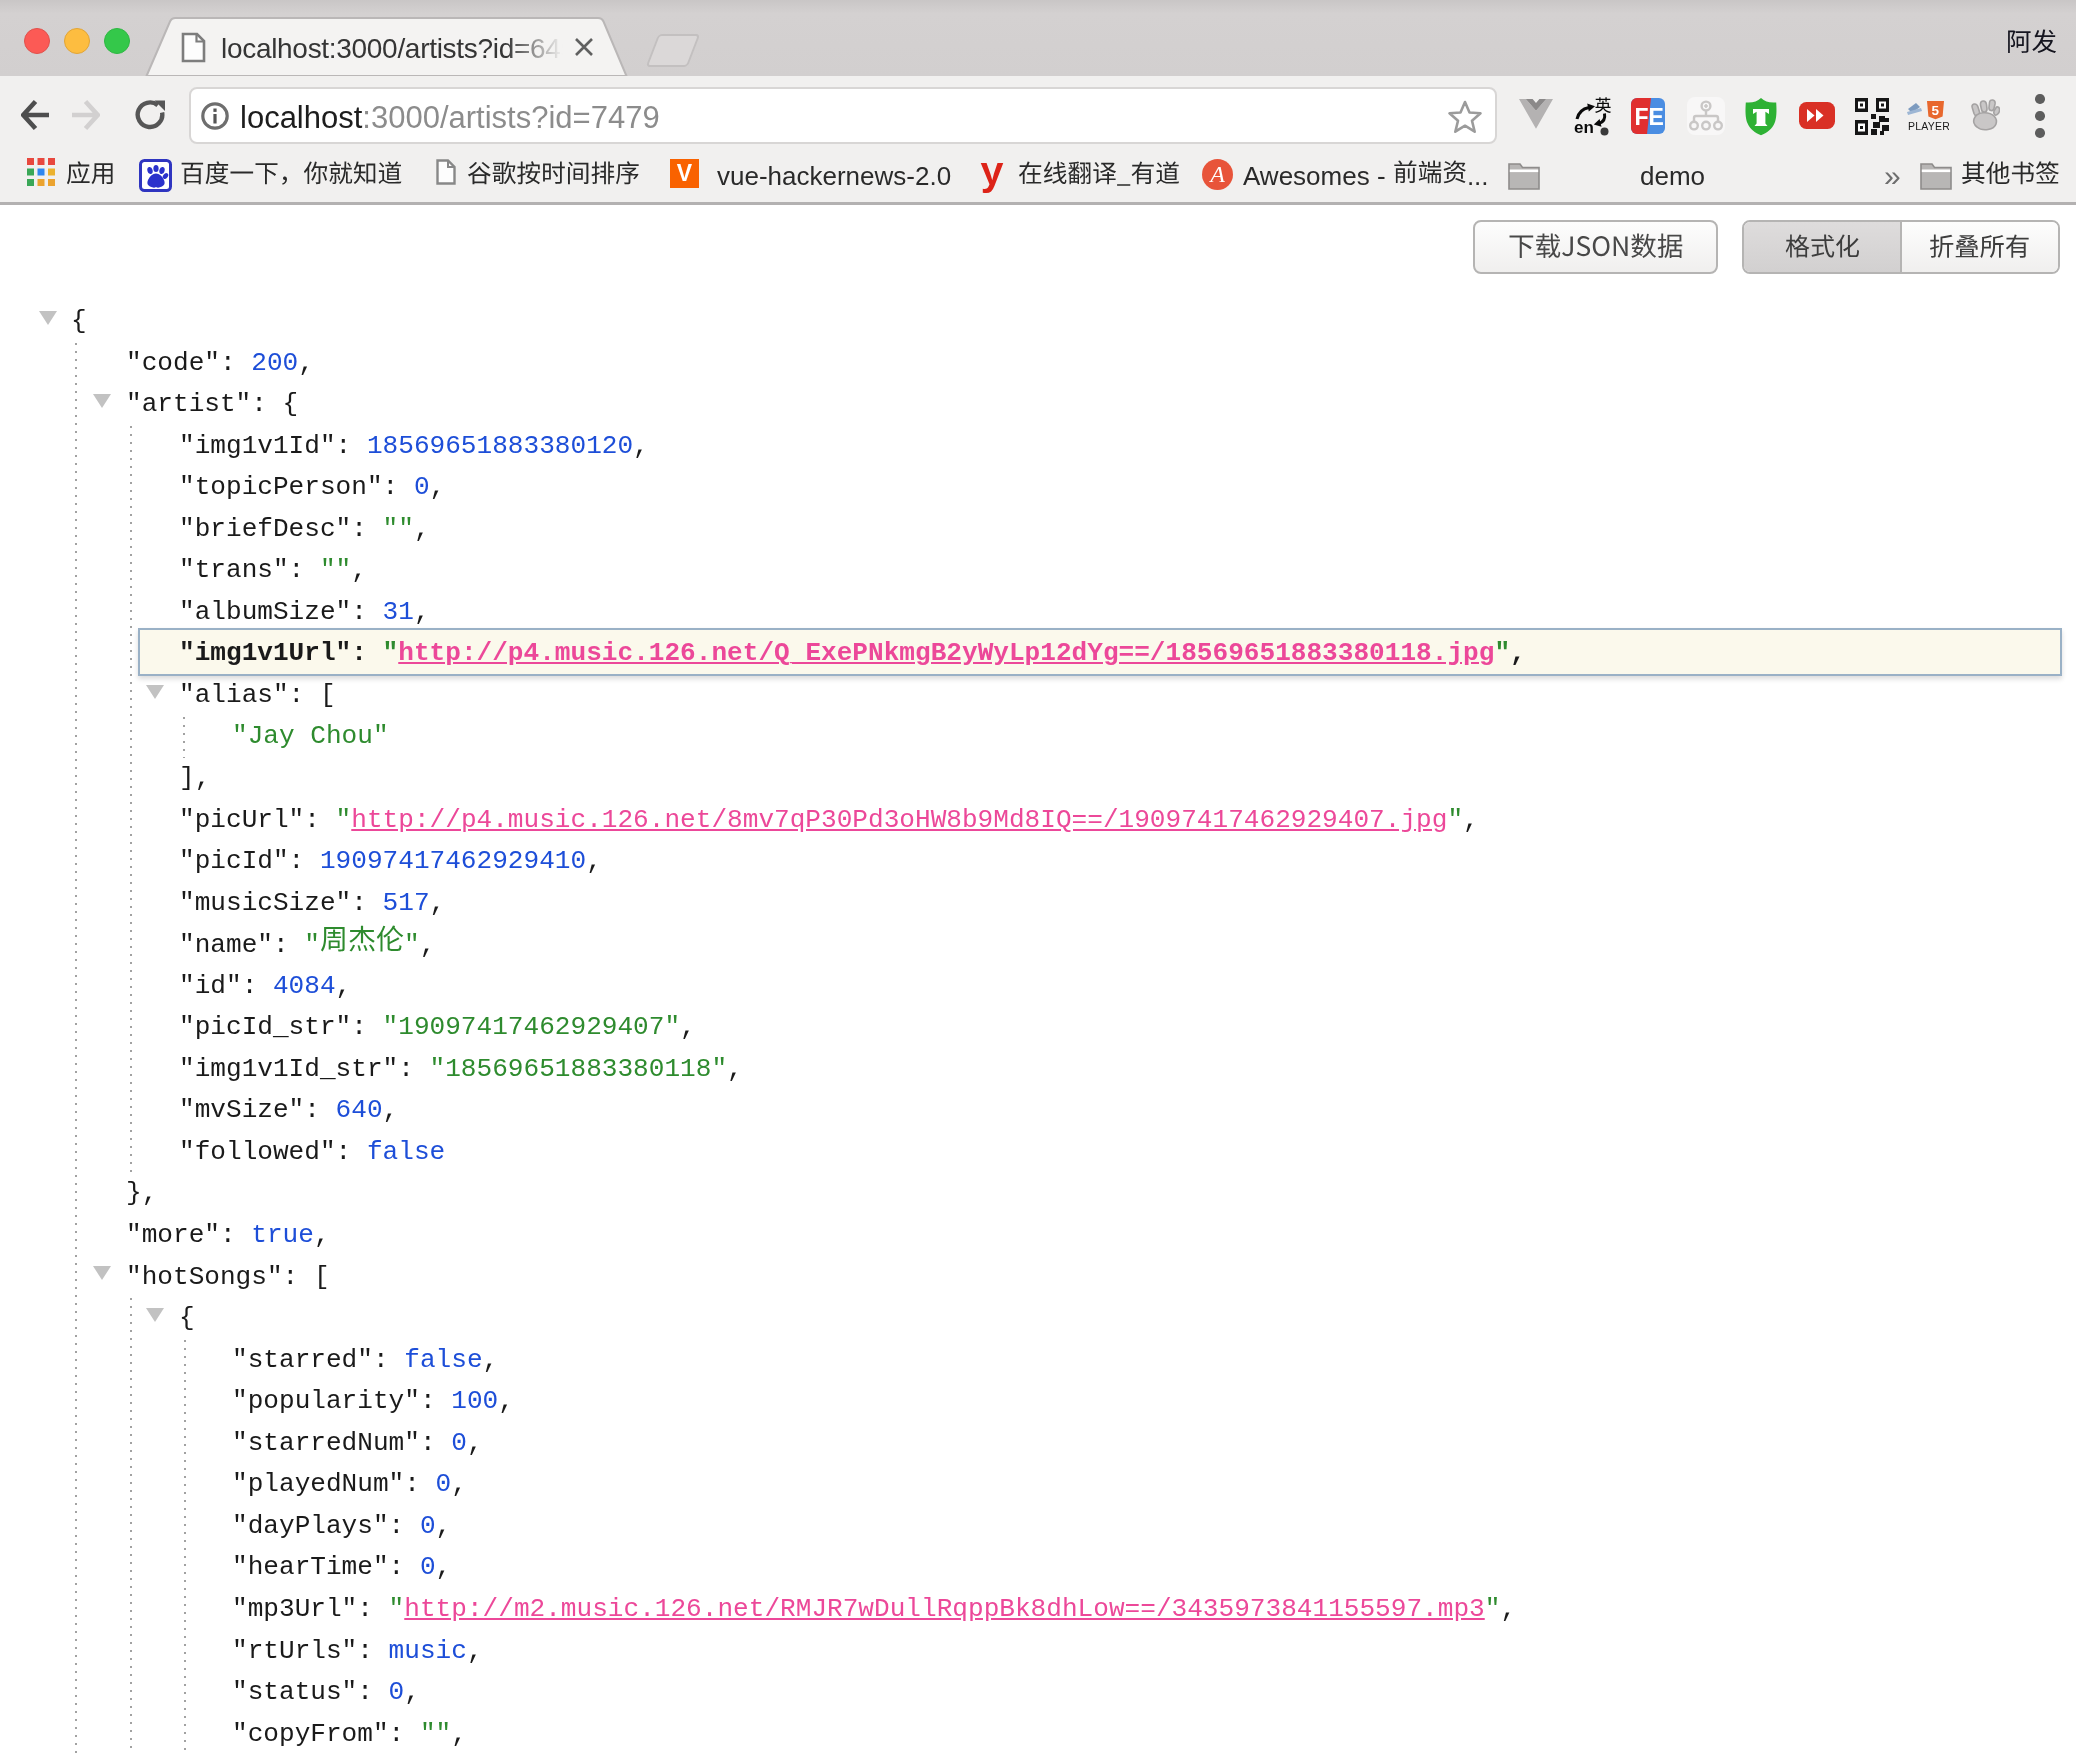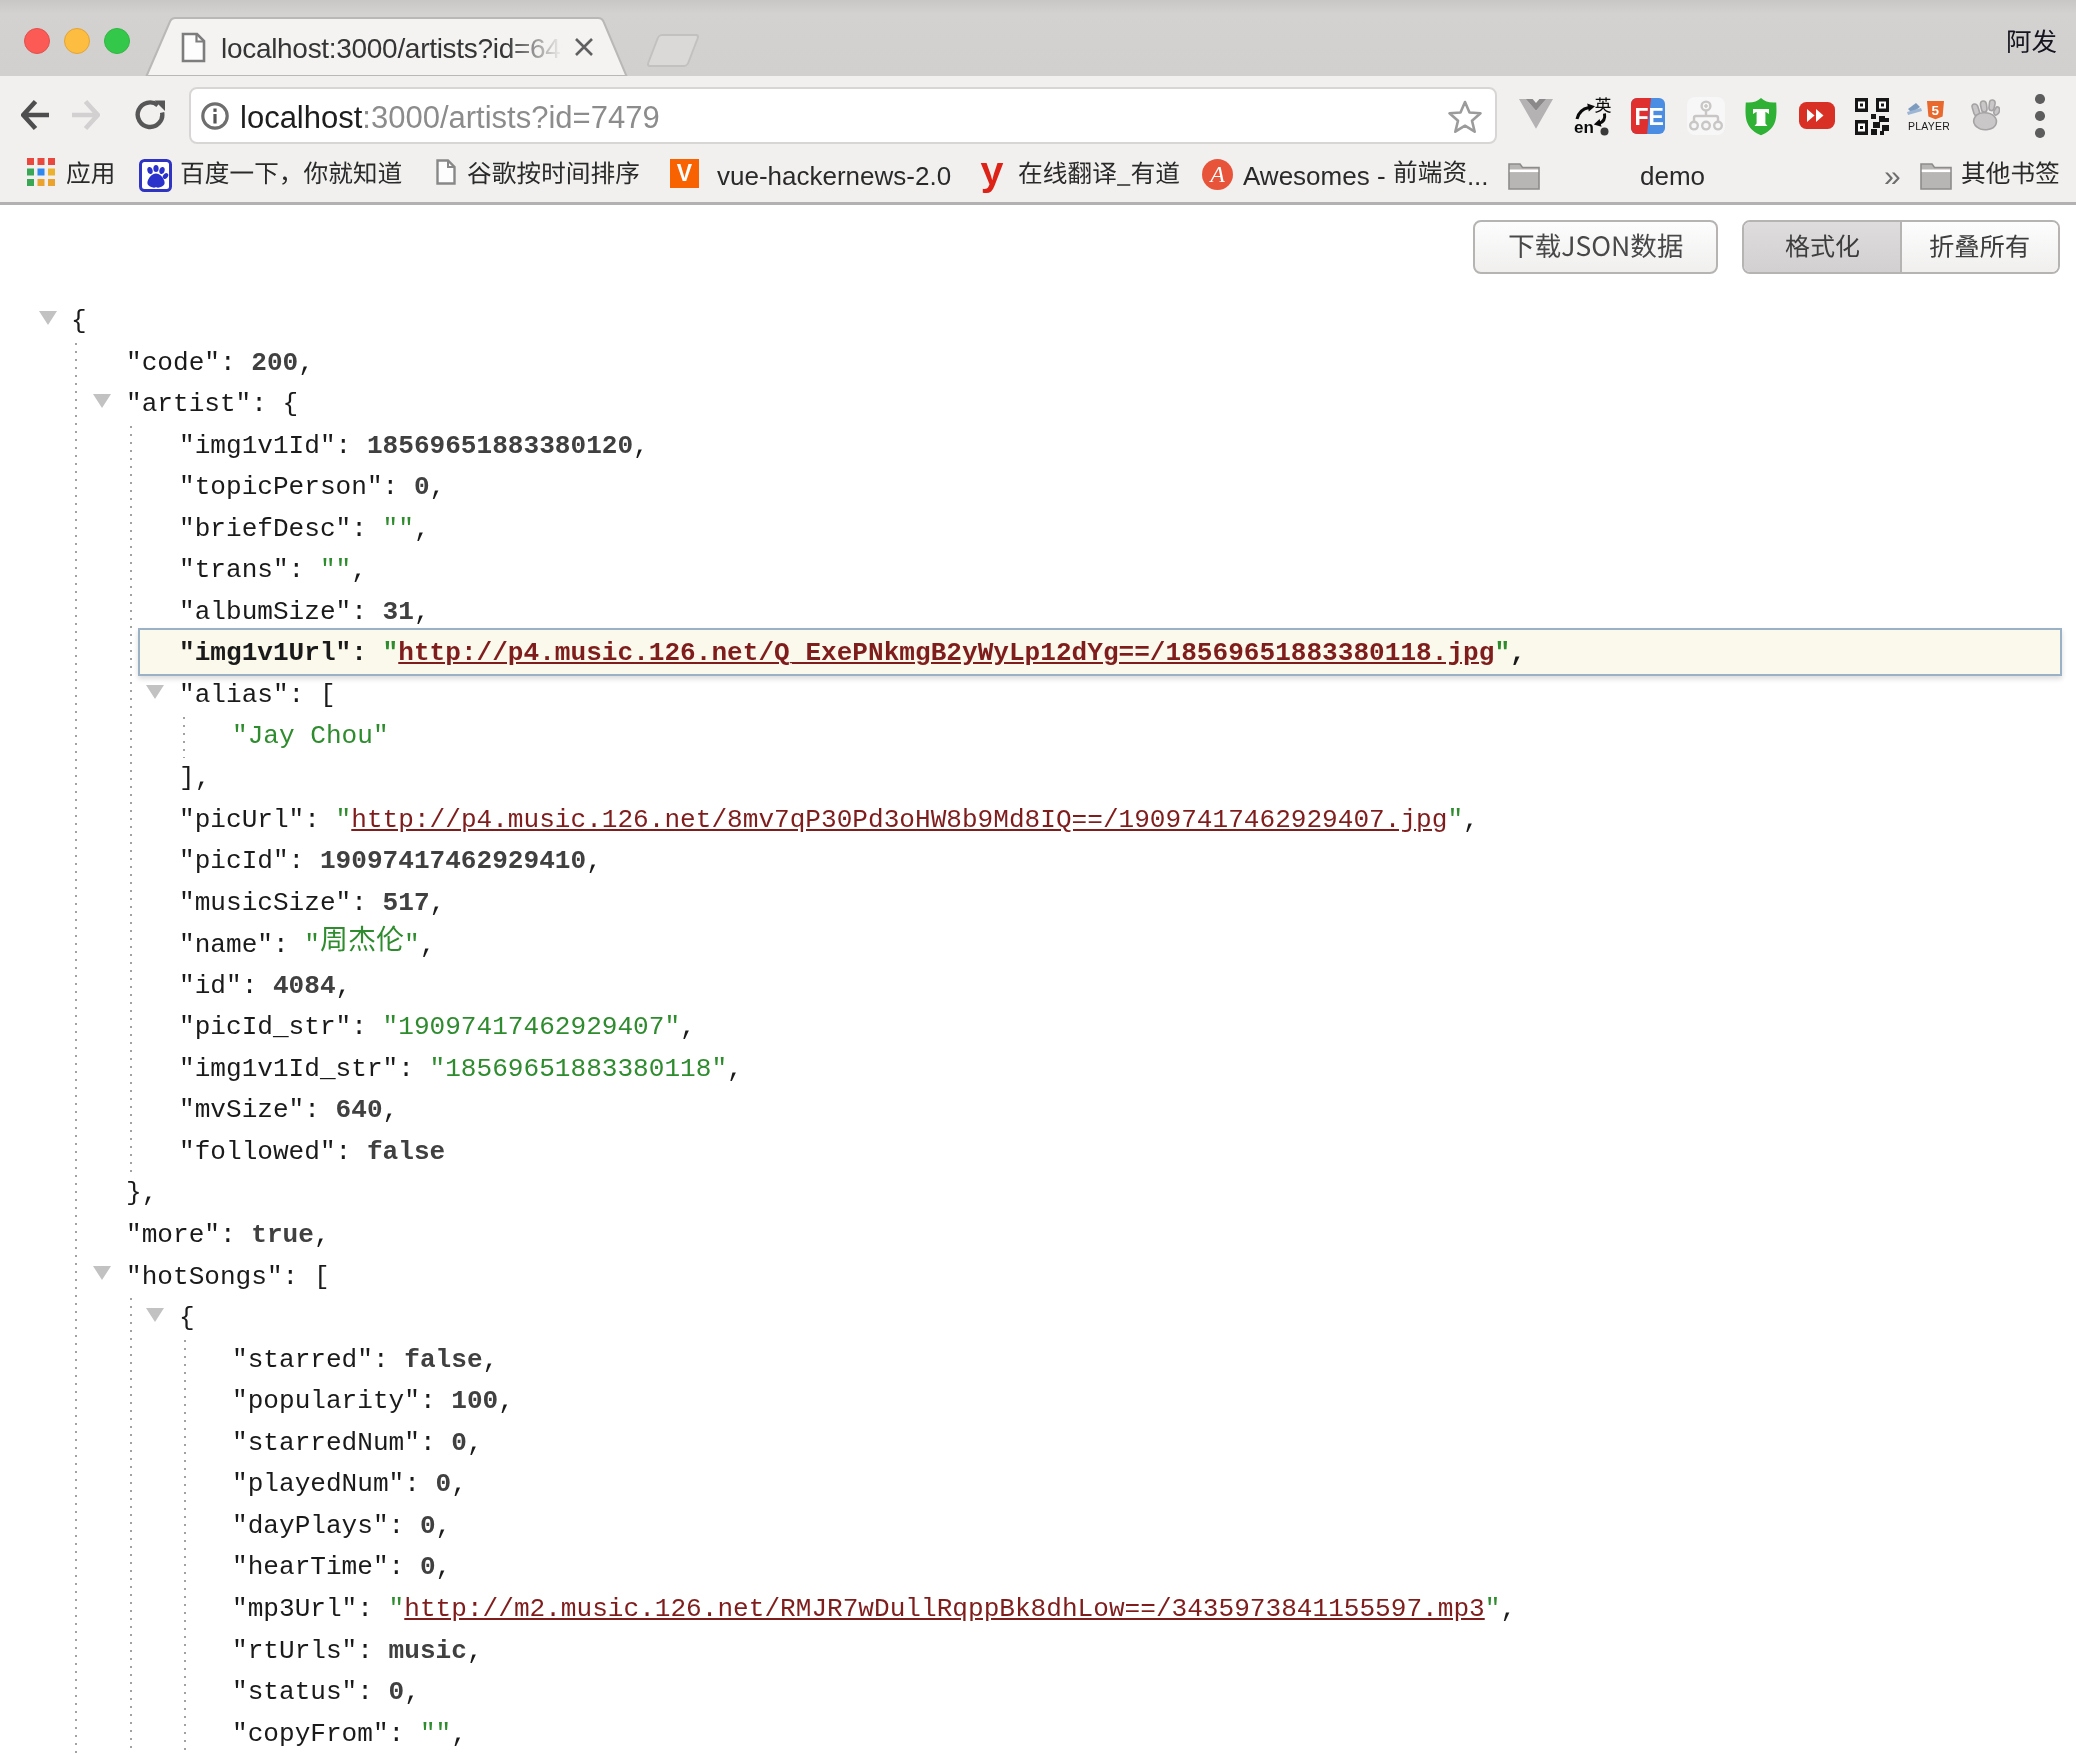--- a/index.html
+++ b/index.html
@@ -28,23 +28,23 @@
 .btn{position:absolute;height:54px;border:2px solid #b5b4b3;border-radius:8px;background:linear-gradient(#fdfdfd,#f0efee);font-size:27px;color:#484848;text-align:center;line-height:50px}
 .btn1{left:1473px;top:15px;width:245px}
 .grp{position:absolute;left:1742px;top:15px;width:318px;height:54px;border:2px solid #b5b4b3;border-radius:8px;overflow:hidden;display:flex}
 .grp .seg{flex:1;font-size:27px;color:#3d3d3d;text-align:center;line-height:50px}
 .seg.on{background:linear-gradient(#dedcdc,#d2d0d0);border-right:2px solid #b5b4b3}
 .seg.off{background:linear-gradient(#fdfdfd,#f0efee)}
 
 .json{position:absolute;left:0;top:96px;font-family:"Liberation Mono",monospace;font-size:26.1px;color:#1a1a1a}
 .row{height:41.55px;line-height:41.55px;position:relative;z-index:2;white-space:pre}
 .l0{padding-left:71px}.l1{padding-left:126px}.l2{padding-left:179px}.l3{padding-left:232px}
-.n{color:#404040;font-weight:bold}
+.n{color:#1d4ed8;font-weight:normal}
 .s{color:#2e8b2e}
-a.lk{color:#7f1d1d;text-decoration:underline}
+a.lk{color:#ec4899;text-decoration:underline}
 .hlrow{font-weight:bold}
 .tri{position:absolute;width:0;height:0;border-left:9px solid transparent;border-right:9px solid transparent;border-top:14px solid #c2c2c2;z-index:3}
 .guide{position:absolute;width:2px;background-image:repeating-linear-gradient(to bottom,#a2a2a2 0 2px,transparent 2px 8px);z-index:1}
 .hl{position:absolute;left:138px;width:1924px;height:48px;background:#fbf9ec;border:2px solid #9ab1c6;box-shadow:0 3px 5px rgba(0,0,0,.14);z-index:0}
 </style>
 </head>
 <body>
 <div class="tabstrip">
   <div class="light l-red"></div>
     <div class="light l-yel"></div>

